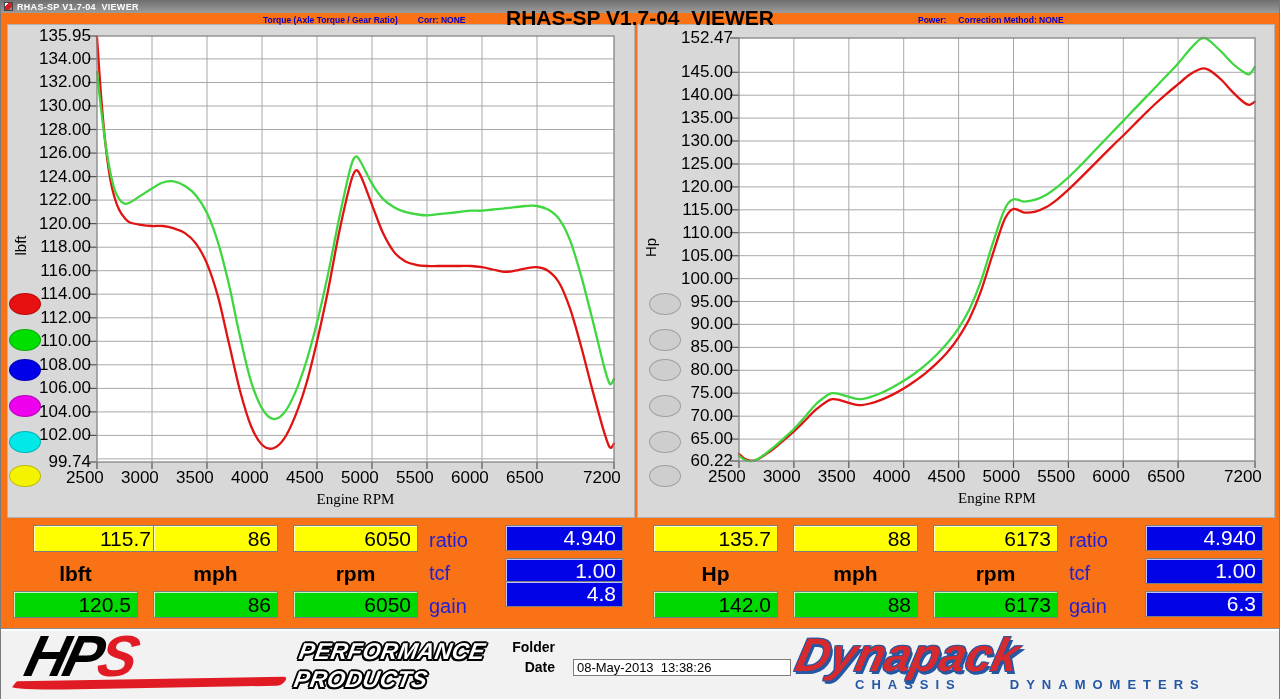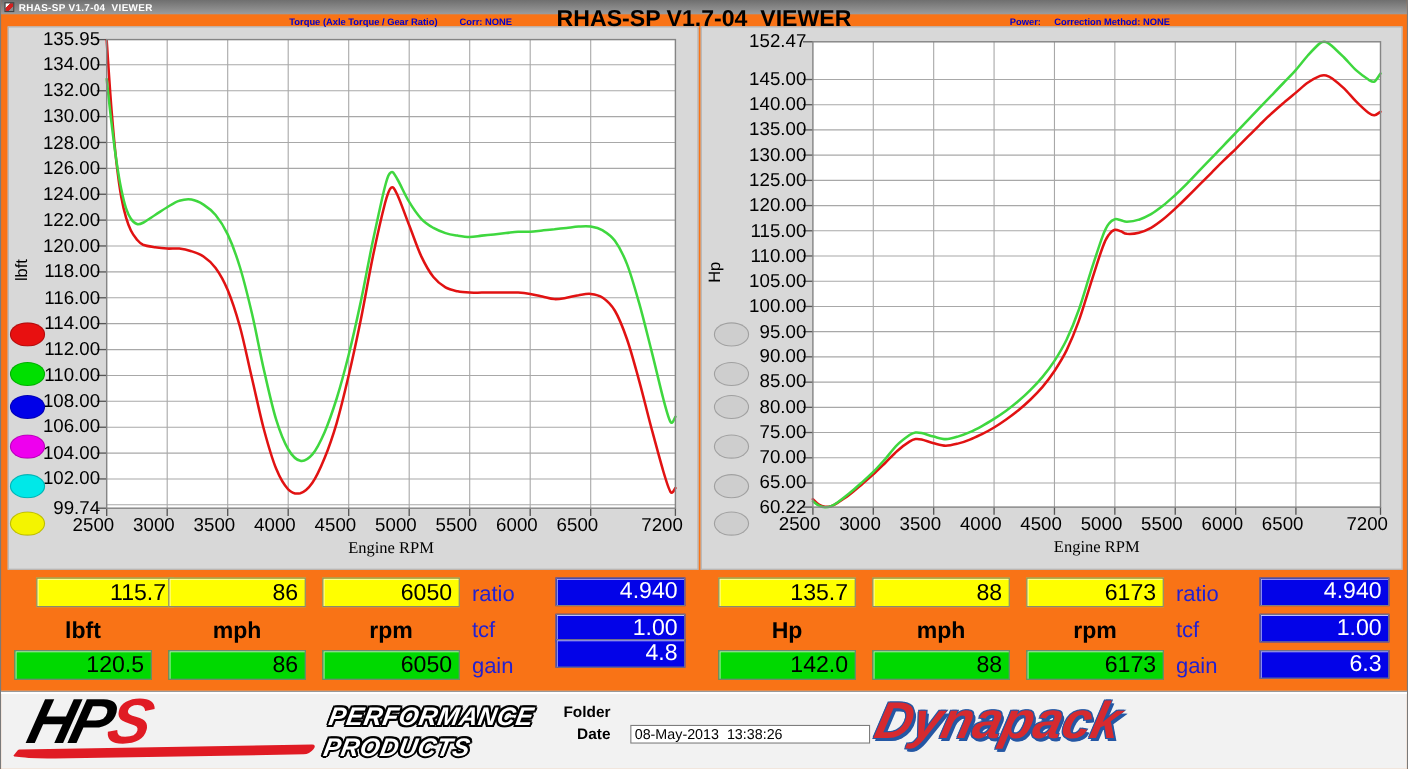--- a/index.html
+++ b/index.html
@@ -337,16 +337,20 @@
       <div class="frow">
         <label>Folder</label>
       </div>
       <div class="frow">
         <label>Date</label>
         <input value="08-May-2013  13:38:26" style="">
       </div>
     </div>
     <div class="dynapack">
       <div class="dp-word">Dynapack</div>
+      <div class="dp-sub">
+        <span>CHASSIS</span>
+        <span>DYNAMOMETERS</span>
+      </div>
     </div>
   </div>
 
 </div>
 
 </body></html>

